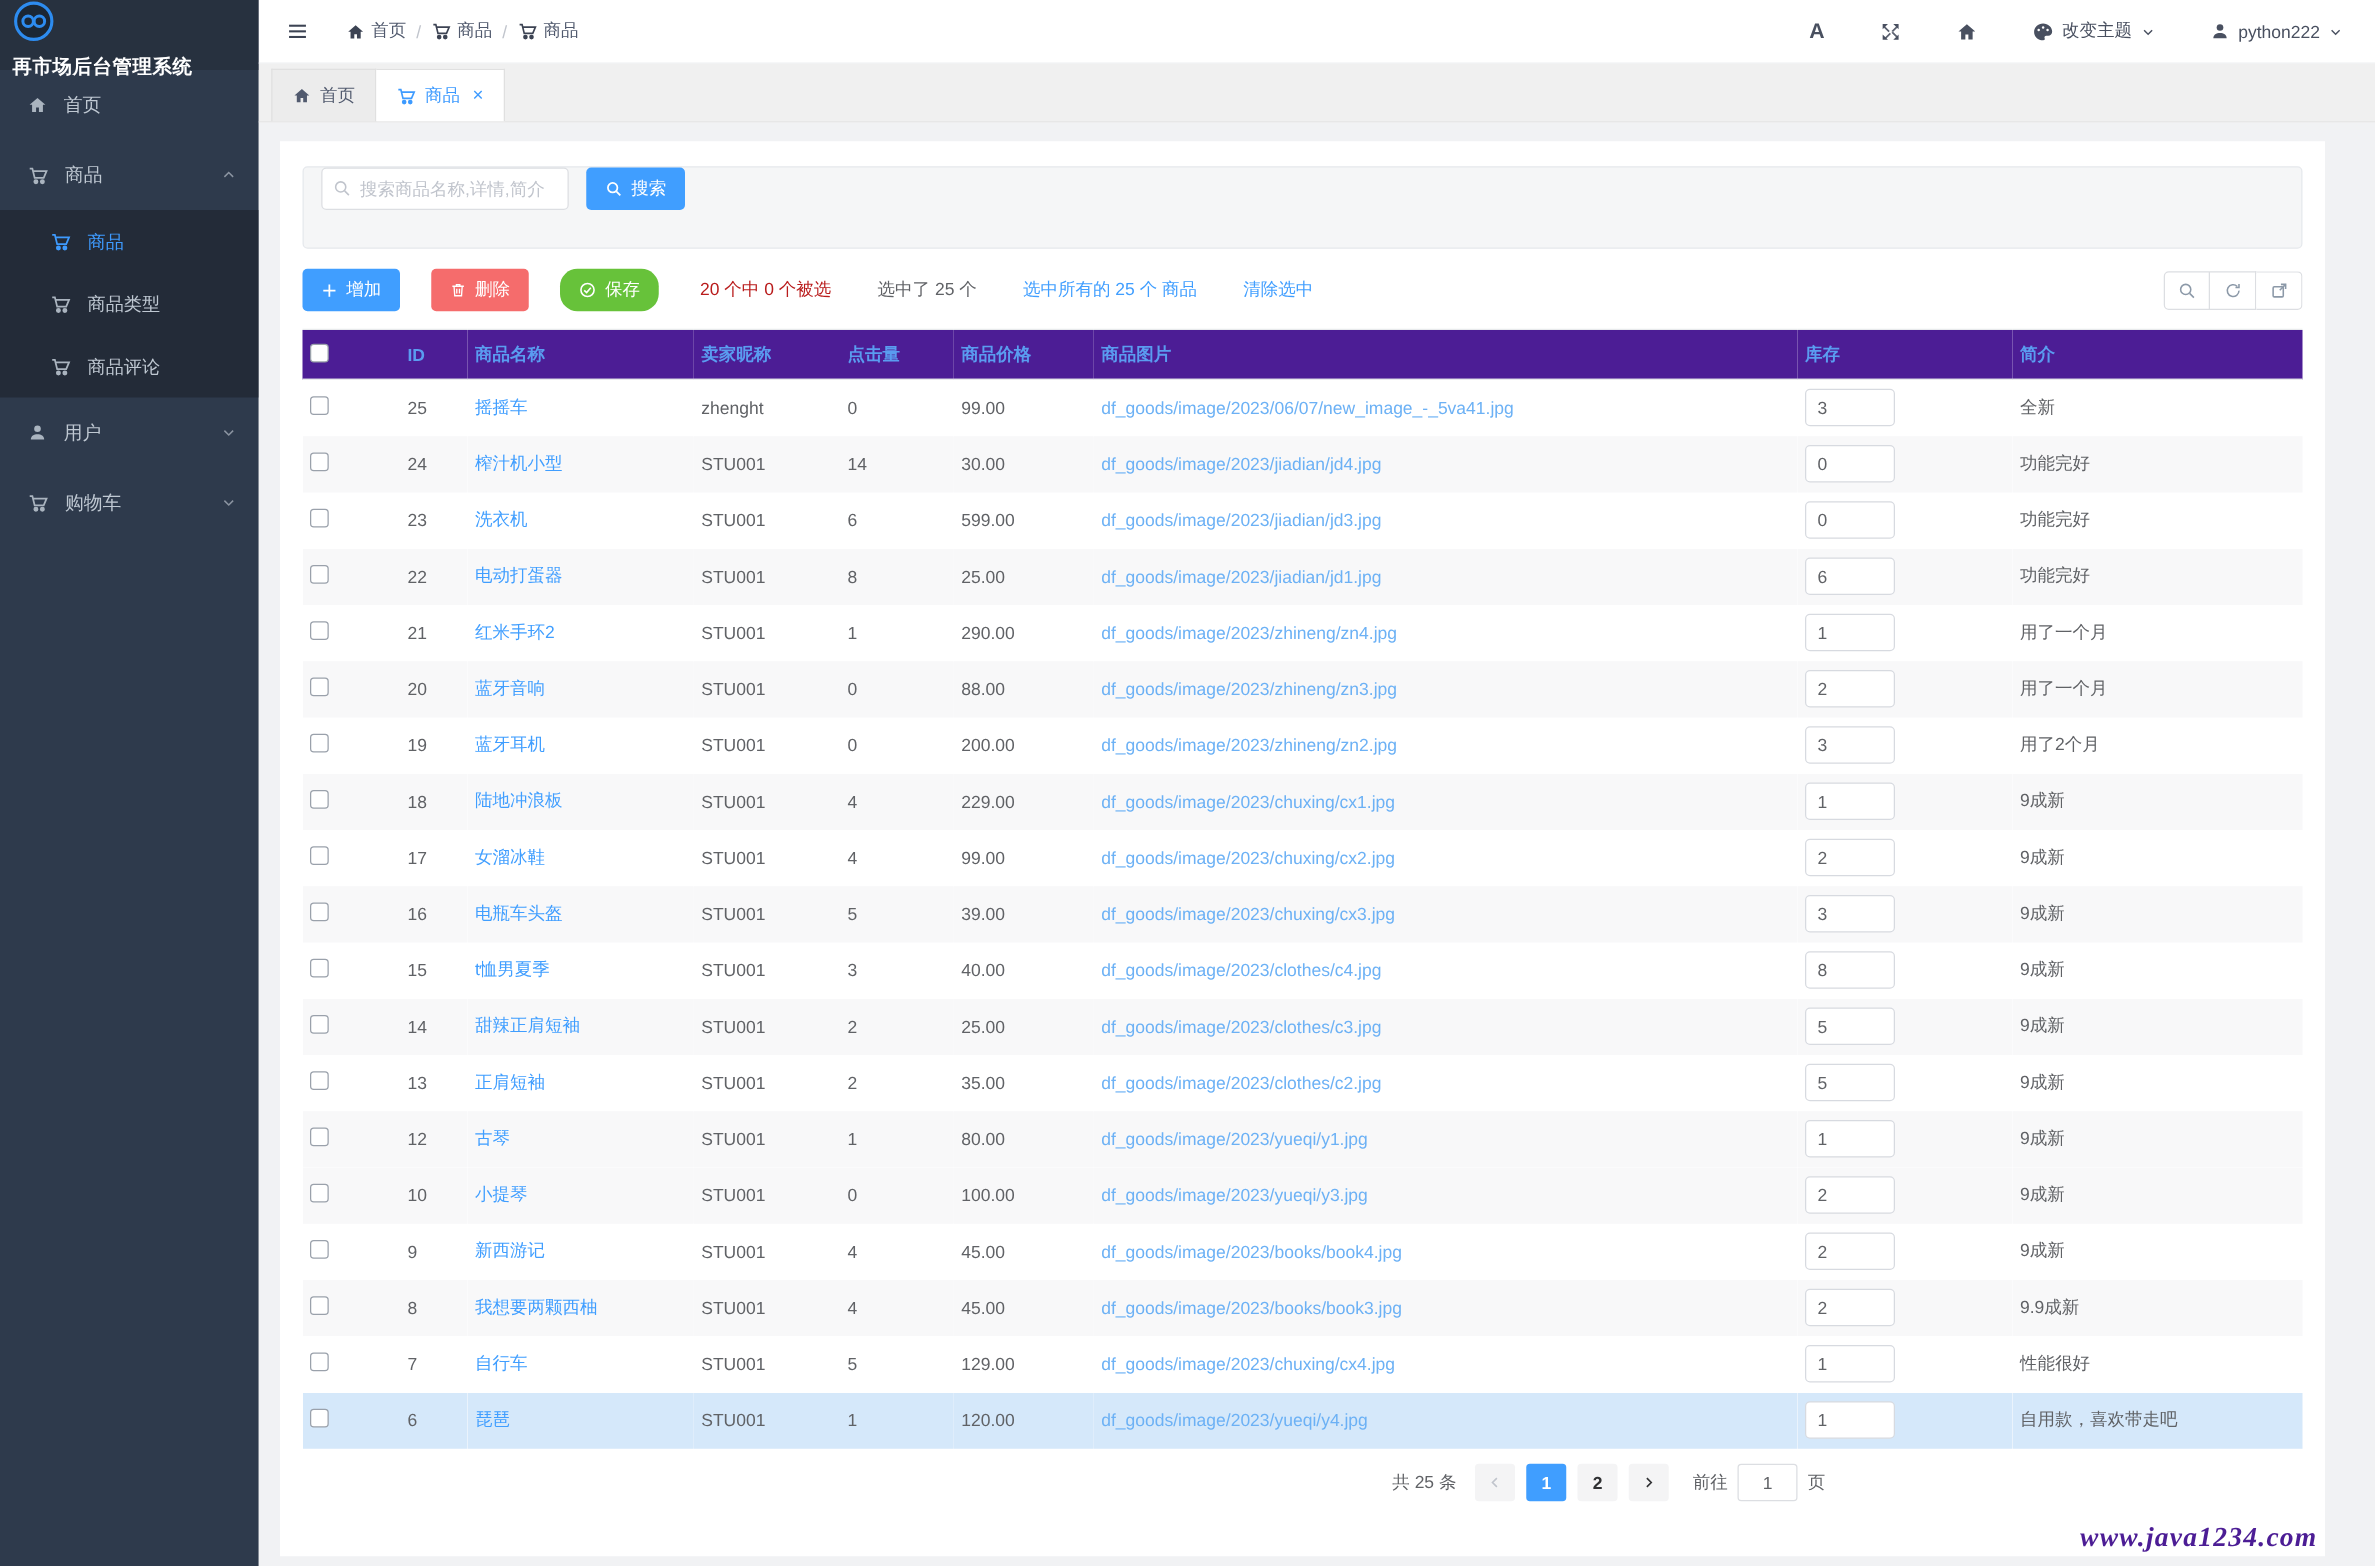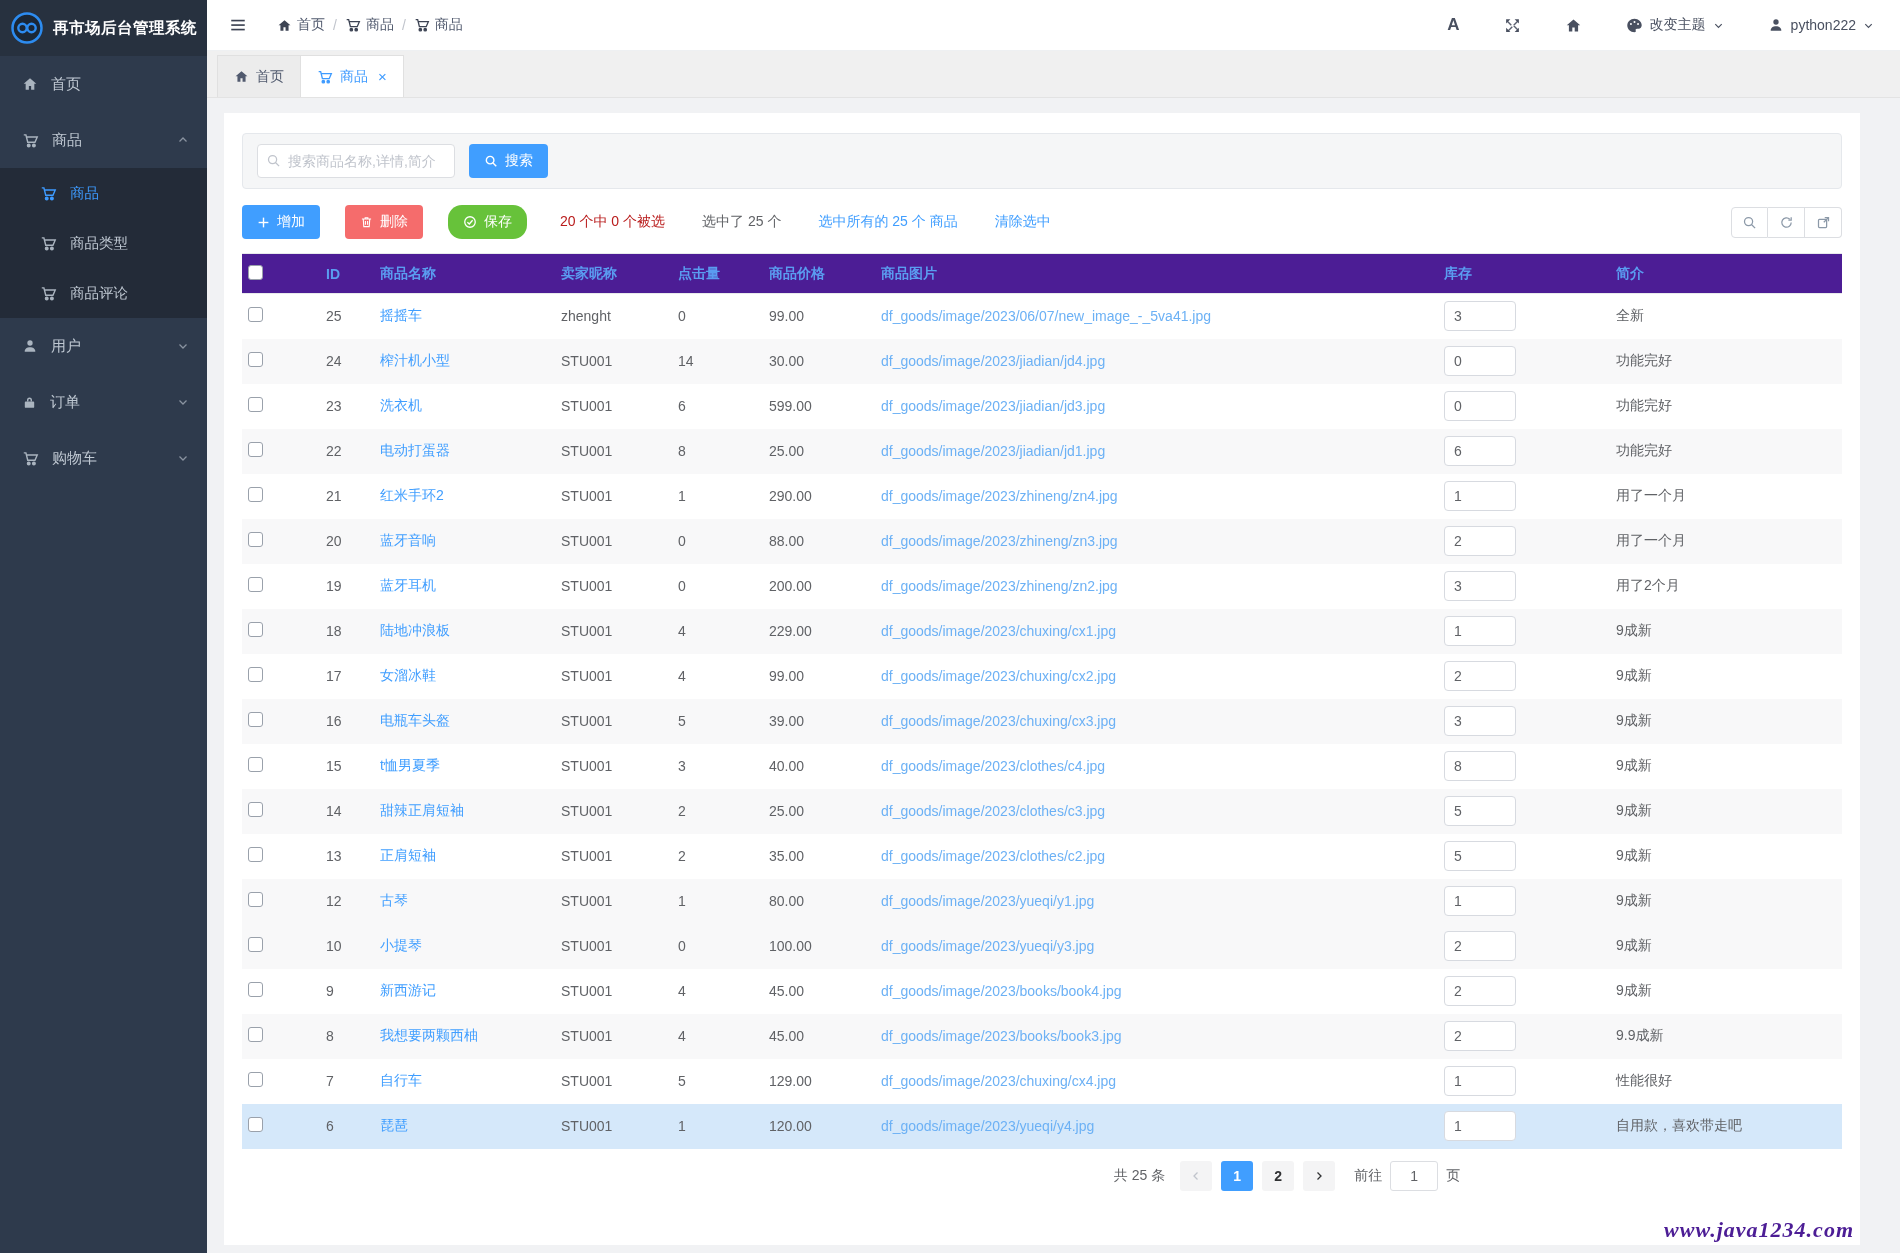--- a/index.html
+++ b/index.html
@@ -6,21 +6,21 @@
   html,body { width:1900px; height:1253px; overflow:hidden; }
   body {
     font-family: "Liberation Sans","DejaVu Sans",sans-serif;
     font-size: 14px; color:#606266; background:#f1f2f4; position:relative;
     display:flex;
   }
   svg { display:block; }
 
   
   .sidebar { width:207px; min-width:207px; height:100%; background:#2e3a4c; color:#bfc8d2; }
-  .logo-bar { height:56px; background:#27313f; display:flex; align-items:center; padding:0 10px; gap:9px; }
+  .logo-bar { height:56px; background:#27313f; display:flex; padding:0 10px; gap:9px;flex-direction:column; }
   .logo-title { color:#ffffff; font-size:15.5px; font-weight:bold; letter-spacing:0.5px; white-space:nowrap; }
   .menu-item { height:56px; display:flex; align-items:center; padding:0 18px 0 22px; gap:13px; font-size:15px; cursor:pointer; position:relative; }
   .menu-item .chev { margin-left:auto; color:#8a93a0; }
   .submenu { background:#232b38; }
   .submenu .menu-item { height:50px; padding-left:40px; font-size:14.5px; }
   .menu-item.active { color:#3e9bff; }
   .menu-item.active svg { color:#3e9bff; }
   .mi-icon { color:#aab4bf; }
   .menu-item.active .mi-icon { color:#3e9bff; }
 
@@ -40,21 +40,21 @@
   .tabbar { height:47px; background:#f0f0f0; border-bottom:1px solid #e3e3e3; display:flex; align-items:flex-end; padding-left:10px; }
   .tab { height:42px; display:flex; align-items:center; gap:7px; padding:0 16px; font-size:14px; color:#515a6e; background:#ececec; border:1px solid #e0e0e0; border-bottom:none; cursor:pointer; }
   .tab + .tab { border-left:none; }
   .tab.active { background:#ffffff; color:#3e9bff; }
   .tab .close { font-size:15px; margin-left:3px; color:#3e9bff; cursor:pointer; }
 
   
   .content { flex:1; background:#f1f2f4; padding:15px 40px 8px 17px; overflow:hidden; }
   .card { background:#ffffff; height:100%; padding:20px 18px 10px 18px; }
 
-  .search-panel { background:#f5f6f7; border:1px solid #e5e8ec; border-radius:4px; height:56px; display:flex; align-items:center; padding:0 14px; gap:14px; }
+  .search-panel { background:#f5f6f7; border:1px solid #e5e8ec; border-radius:4px; height:66px; display:flex; padding:0 14px; gap:14px; }
   .search-box { position:relative; }
   .search-box input { width:198px; height:34px; border:1px solid #dcdee2; border-radius:4px; padding:0 8px 0 30px; font-size:14px; color:#606266; outline:none; background:#fff; font-family:inherit; }
   .search-box input::placeholder { color:#c0c4cc; }
   .search-box .mag { position:absolute; left:9px; top:9px; color:#c0c4cc; }
   .btn { height:34px; border:none; border-radius:4px; color:#fff; font-size:14px; padding:0 15px; display:inline-flex; align-items:center; gap:7px; cursor:pointer; font-family:inherit; }
   .btn-primary { background:#409eff; }
   .btn-danger  { background:#f56c6c; }
   .btn-success { background:#67c23a;border-radius:14px; }
 
   .toolbar { margin-top:16px; display:flex; align-items:center; gap:25px; }
@@ -180,34 +180,20 @@
         </svg>
     </span>
     <span>用户</span>
     <span class="chev">
       <svg width="12" height="12" viewBox="0 0 24 24" fill="none" stroke="currentColor" stroke-width="2.5">
           <polyline points="5,9 12,16 19,9"></polyline>
         </svg>
     </span>
   </div>
 
-  <div class="menu-item">
-    <span class="mi-icon">
-      <svg width="15" height="15" viewBox="0 0 24 24" fill="currentColor">
-          <rect x="4.5" y="10.5" width="15" height="10" rx="1.5"></rect>
-          <path d="M8 10.5V8a4 4 0 0 1 8 0v2.5h-2.3V8a1.7 1.7 0 0 0-3.4 0v2.5z"></path>
-        </svg>
-    </span>
-    <span>订单</span>
-    <span class="chev">
-      <svg width="12" height="12" viewBox="0 0 24 24" fill="none" stroke="currentColor" stroke-width="2.5">
-          <polyline points="5,9 12,16 19,9"></polyline>
-        </svg>
-    </span>
-  </div>
 
   <div class="menu-item">
     <span class="mi-icon">
       <svg width="17" height="17" viewBox="0 0 24 24" fill="none" stroke="currentColor" stroke-width="2">
           <path d="M2.5 4h3l2.6 10.5h10.2L21.5 7H7"></path>
           <circle cx="9.5" cy="19" r="1.8" fill="currentColor"></circle>
           <circle cx="16.8" cy="19" r="1.8" fill="currentColor"></circle>
         </svg>
     </span>
     <span>购物车</span>

